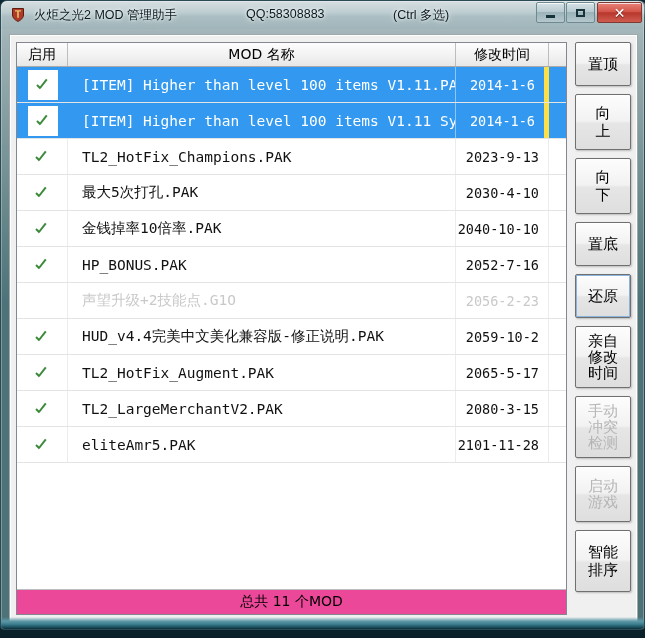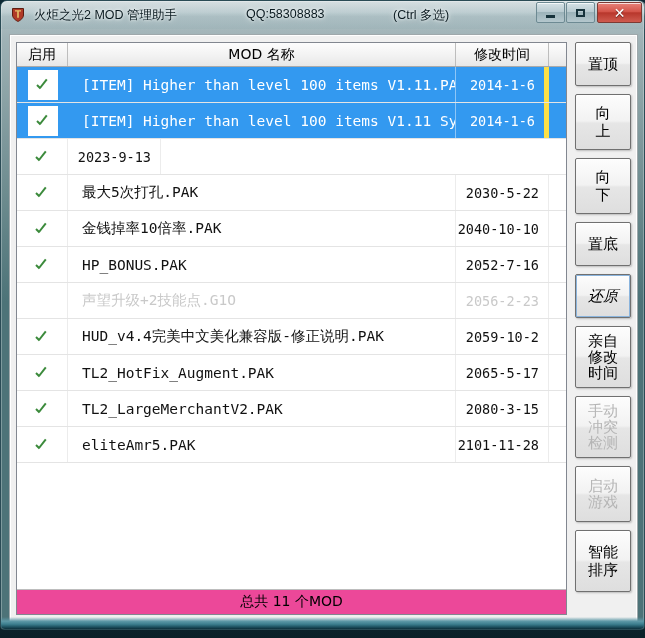--- a/index.html
+++ b/index.html
@@ -278,21 +278,21 @@
     color: #000;
     cursor: pointer;
     user-select: none;
     line-height: 1.22;
     text-align: center;
   }
   .sbtn.h1 { height: 44px; }
   .sbtn.h2 { height: 56px; }
   .sbtn.h3 { height: 62px; }
   .sbtn.disabled { color: #b5b5b5; cursor: default; }
-  .sbtn.focus { box-shadow: inset 0 0 0 1px #8ab4dd, inset 0 1px 0 #ffffff, 1px 1px 2px rgba(0,0,0,0.22); font-style: italic; }
+  .sbtn.focus { box-shadow: inset 0 0 0 1px #8ab4dd, inset 0 1px 0 #ffffff, 1px 1px 2px rgba(0,0,0,0.22); }
   .vstack { display: flex; flex-direction: column; align-items: center; }
   .hstack2 { display: flex; flex-direction: row; gap: 0px; }
   .col { display: flex; flex-direction: column; align-items: center; line-height: 1.08; }
 </style>
 </head>
 <body>
 
 <div id="window">
 
   <div id="titlebar">
@@ -354,31 +354,32 @@
             <div class="cell c-name">[ITEM] Higher than level 100 items V1.11 Sy...</div>
             <div class="cell c-time">2014-1-6</div>
             <div class="cell c-pad"></div>
           </div>
           <div class="row">
             <div class="cell c-enable">
               <div class="checkbox-wrap">
                 <div class="checkmark"></div>
               </div>
             </div>
+            <div class="cell c-name">TL2_HotFix_Champions.PAK</div>
             <div class="cell c-time">2023-9-13</div>
             <div class="cell c-pad"></div>
           </div>
           <div class="row">
             <div class="cell c-enable">
               <div class="checkbox-wrap">
                 <div class="checkmark"></div>
               </div>
             </div>
             <div class="cell c-name">最大5次打孔.PAK</div>
-            <div class="cell c-time">2030-5-22</div>
+            <div class="cell c-time">2030-4-10</div>
             <div class="cell c-pad"></div>
           </div>
           <div class="row">
             <div class="cell c-enable">
               <div class="checkbox-wrap">
                 <div class="checkmark"></div>
               </div>
             </div>
             <div class="cell c-name">金钱掉率10倍率.PAK</div>
             <div class="cell c-time">2040-10-10</div>

